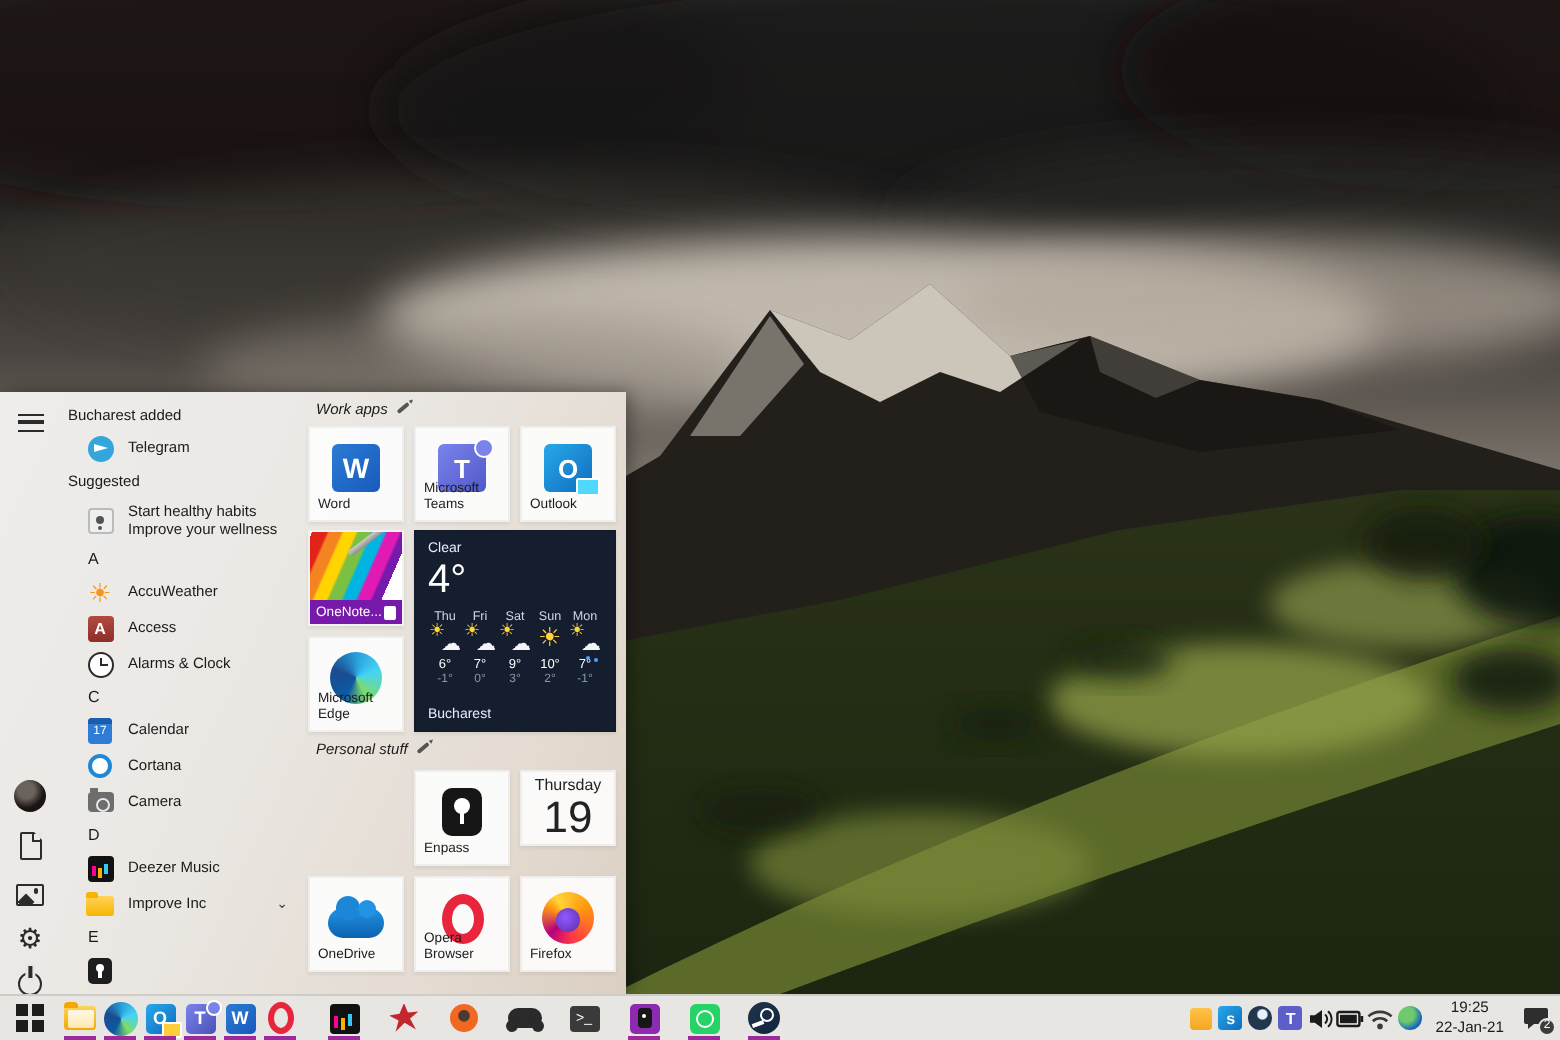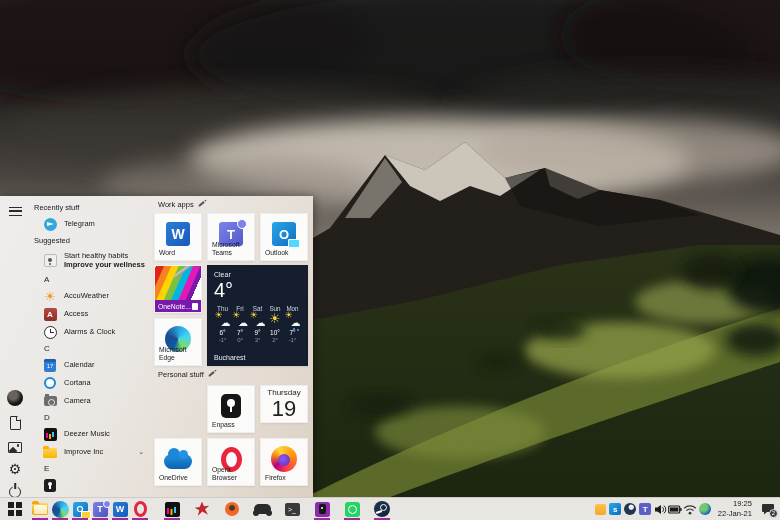--- a/index.html
+++ b/index.html
@@ -29,21 +29,21 @@
   .power::after{content:"";position:absolute;left:50%;top:-4px;width:1.6px;height:6px;background:#2b2b2b;transform:translateX(-50%);box-shadow:0 0 0 1.5px #e9e6e2;}
 
   
   .app-list{width:122px;flex:none;padding-top:4px;}
   .al-header{height:15px;display:flex;align-items:center;padding-left:4px;font-size:7.5px;color:#1b1b1b;}
   .al-letter{height:15px;display:flex;align-items:center;padding-left:14px;font-size:8px;color:#1b1b1b;}
   .al-row{height:18px;display:flex;align-items:center;}
   .al-row.tall{height:24px;}
   .al-ic{width:14px;height:14px;flex:none;margin:0 7px 0 13px;display:flex;align-items:center;justify-content:center;position:relative;}
   .al-label{font-size:7.5px;color:#1b1b1b;white-space:nowrap;line-height:1.25;}
-  .al-label .sub{display:block;font-weight:bold;}
+  .al-label .sub{display:block;}
   .chev{margin-left:auto;margin-right:8px;font-size:7px;color:#444;}
 
   .ico-telegram{width:13px;height:13px;border-radius:50%;background:#33a7dc;position:relative;}
   .ico-telegram::after{content:"";position:absolute;left:3px;top:4px;border-left:7px solid #fff;border-top:2.5px solid transparent;border-bottom:2.5px solid transparent;}
   .ico-suggest{width:13px;height:13px;border-radius:2px;background:#efefef;border:1px solid #bbb;position:relative;}
   .ico-suggest::after{content:"";position:absolute;left:3.5px;top:3.5px;width:4px;height:4px;border-radius:50%;background:#555;box-shadow:0 4px 0 -1px #555;}
   .ico-access{width:13px;height:13px;border-radius:2px;background:linear-gradient(#b34a41,#8c2f2a);color:#fff;font-size:8px;font-weight:bold;display:flex;align-items:center;justify-content:center;}
   .ico-access::before{content:"A";}
   .ico-accu{color:#f7941d;font-size:13px;line-height:1;}
   .ico-accu::before{content:"☀";}
@@ -64,21 +64,21 @@
   .ico-deezer::after{content:"";position:absolute;left:2px;bottom:2.5px;width:2px;height:5px;background:#ff0092;
     box-shadow:3px 1px 0 #ffae00,6px -1px 0 #35c8f0;}
   .ico-folder{width:14px;height:10px;background:linear-gradient(#ffd35c,#f8b500);border-radius:1.5px;position:relative;margin-top:2px;}
   .ico-folder::before{content:"";position:absolute;left:0;top:-2px;width:6px;height:3px;background:#f8b500;border-radius:1.5px 1.5px 0 0;}
   .ico-enpassd{width:12px;height:13px;border-radius:2.5px;background:#1d1d1f;position:relative;}
   .ico-enpassd::after{content:"";position:absolute;left:4px;top:3px;width:4px;height:4px;border-radius:50%;background:#fff;}
   .ico-enpassd::before{content:"";position:absolute;left:5.2px;top:6px;width:1.6px;height:4px;background:#fff;}
 
   
   .tiles{position:relative;flex:1;padding:6px 6px 0 4px;}
-  .group-title{font-size:7.5px;color:#1b1b1b;display:flex;align-items:center;gap:4px;}
+  .group-title{font-size:7.5px;color:#1b1b1b;display:flex;align-items:center;gap:4px;font-style:italic;}
   .pencil{width:7px;height:1.8px;background:#555;transform:rotate(-40deg);border-radius:1px;position:relative;top:-1px;}
   .pencil::after{content:"";position:absolute;right:-2.5px;top:-0.4px;border-left:2.6px solid #555;border-top:1.3px solid transparent;border-bottom:1.3px solid transparent;}
   .tile{position:absolute;background:rgba(253,253,253,.92);border:1px solid rgba(0,0,0,.05);
     box-shadow:0 1px 2px rgba(0,0,0,.08);display:flex;flex-direction:column;align-items:center;justify-content:center;}
   .tile .t-label{position:absolute;left:4px;bottom:3px;font-size:6.8px;color:#1b1b1b;line-height:1.15;text-align:left;}
   .t-ic-center{display:flex;align-items:center;justify-content:center;flex:1;width:100%;margin-bottom:6px;}
 
   .t-word{width:24px;height:24px;border-radius:3px;background:linear-gradient(135deg,#2b7cd3,#185abd);color:#fff;font-weight:bold;font-size:14px;display:flex;align-items:center;justify-content:center;position:relative;}
   .t-word::before{content:"";position:absolute;right:-5px;top:3px;width:10px;height:18px;background:#fff;border:1px solid #cfd8e8;border-radius:1px;z-index:-1;}
   .t-word::after{content:"W";}
@@ -175,21 +175,21 @@
   .tb-steam::before{content:"";position:absolute;left:2px;bottom:4px;width:6px;height:2px;background:#fff;transform:rotate(-20deg);}
 
   .tray{margin-left:auto;display:flex;align-items:center;height:23px;}
   .tray .tb-slot{width:15px;}
   .tr-orange{width:11px;height:11px;border-radius:2px;background:linear-gradient(#ffc24a,#f5a623);}
   .tr-outlook{width:12px;height:12px;border-radius:2px;background:linear-gradient(135deg,#28a8ea,#0f6cbd);color:#fff;font-size:8px;font-weight:bold;display:flex;align-items:center;justify-content:center;}
   .tr-outlook::after{content:"s";}
   .tr-steam{width:12px;height:12px;border-radius:50%;background:radial-gradient(circle at 60% 35%,#e8f2fa 0 2.2px,#22364e 3px 100%);}
   .tr-teams{width:12px;height:12px;border-radius:2px;background:#5b5fc7;color:#fff;font-size:8px;font-weight:bold;display:flex;align-items:center;justify-content:center;}
   .tr-teams::after{content:"T";}
-  .tray-clock{text-align:right;font-size:7.6px;line-height:1.3;color:#1b1b1b;margin:0 6px 0 5px;}
+  .tray-clock{text-align:center;font-size:7.6px;line-height:1.3;color:#1b1b1b;margin:0 6px 0 5px;}
   .ac-wrap{position:relative;width:20px;height:23px;display:flex;align-items:center;justify-content:center;margin-right:2px;}
   .ac-badge{position:absolute;right:0px;bottom:3px;min-width:9px;height:9px;border-radius:50%;background:#3c3c3c;color:#fff;
     font-size:6px;display:flex;align-items:center;justify-content:center;border:1px solid #e8e6e3;}
 </style>
 </head>
 <body>
 
 <div class="stage">
 
   <svg class="wallpaper" width="780" height="520" viewBox="0 0 780 520" preserveAspectRatio="none">
@@ -265,21 +265,21 @@
       <div class="rail-btn" style="top:260px;">
           <span class="gear">⚙</span>
         </div>
       <div class="rail-btn" style="top:283px;">
           <span class="power"></span>
         </div>
     </div>
 
     <div class="app-list">
       <div class="al-header">
-          <span>Recently stuff</span>
+          <span>Bucharest added</span>
         </div>
       <div class="al-row">
         <span class="al-ic">
             <span class="ico-telegram"></span>
           </span>
         <span class="al-label">Telegram</span>
       </div>
       <div class="al-header">
           <span>Suggested</span>
         </div>

